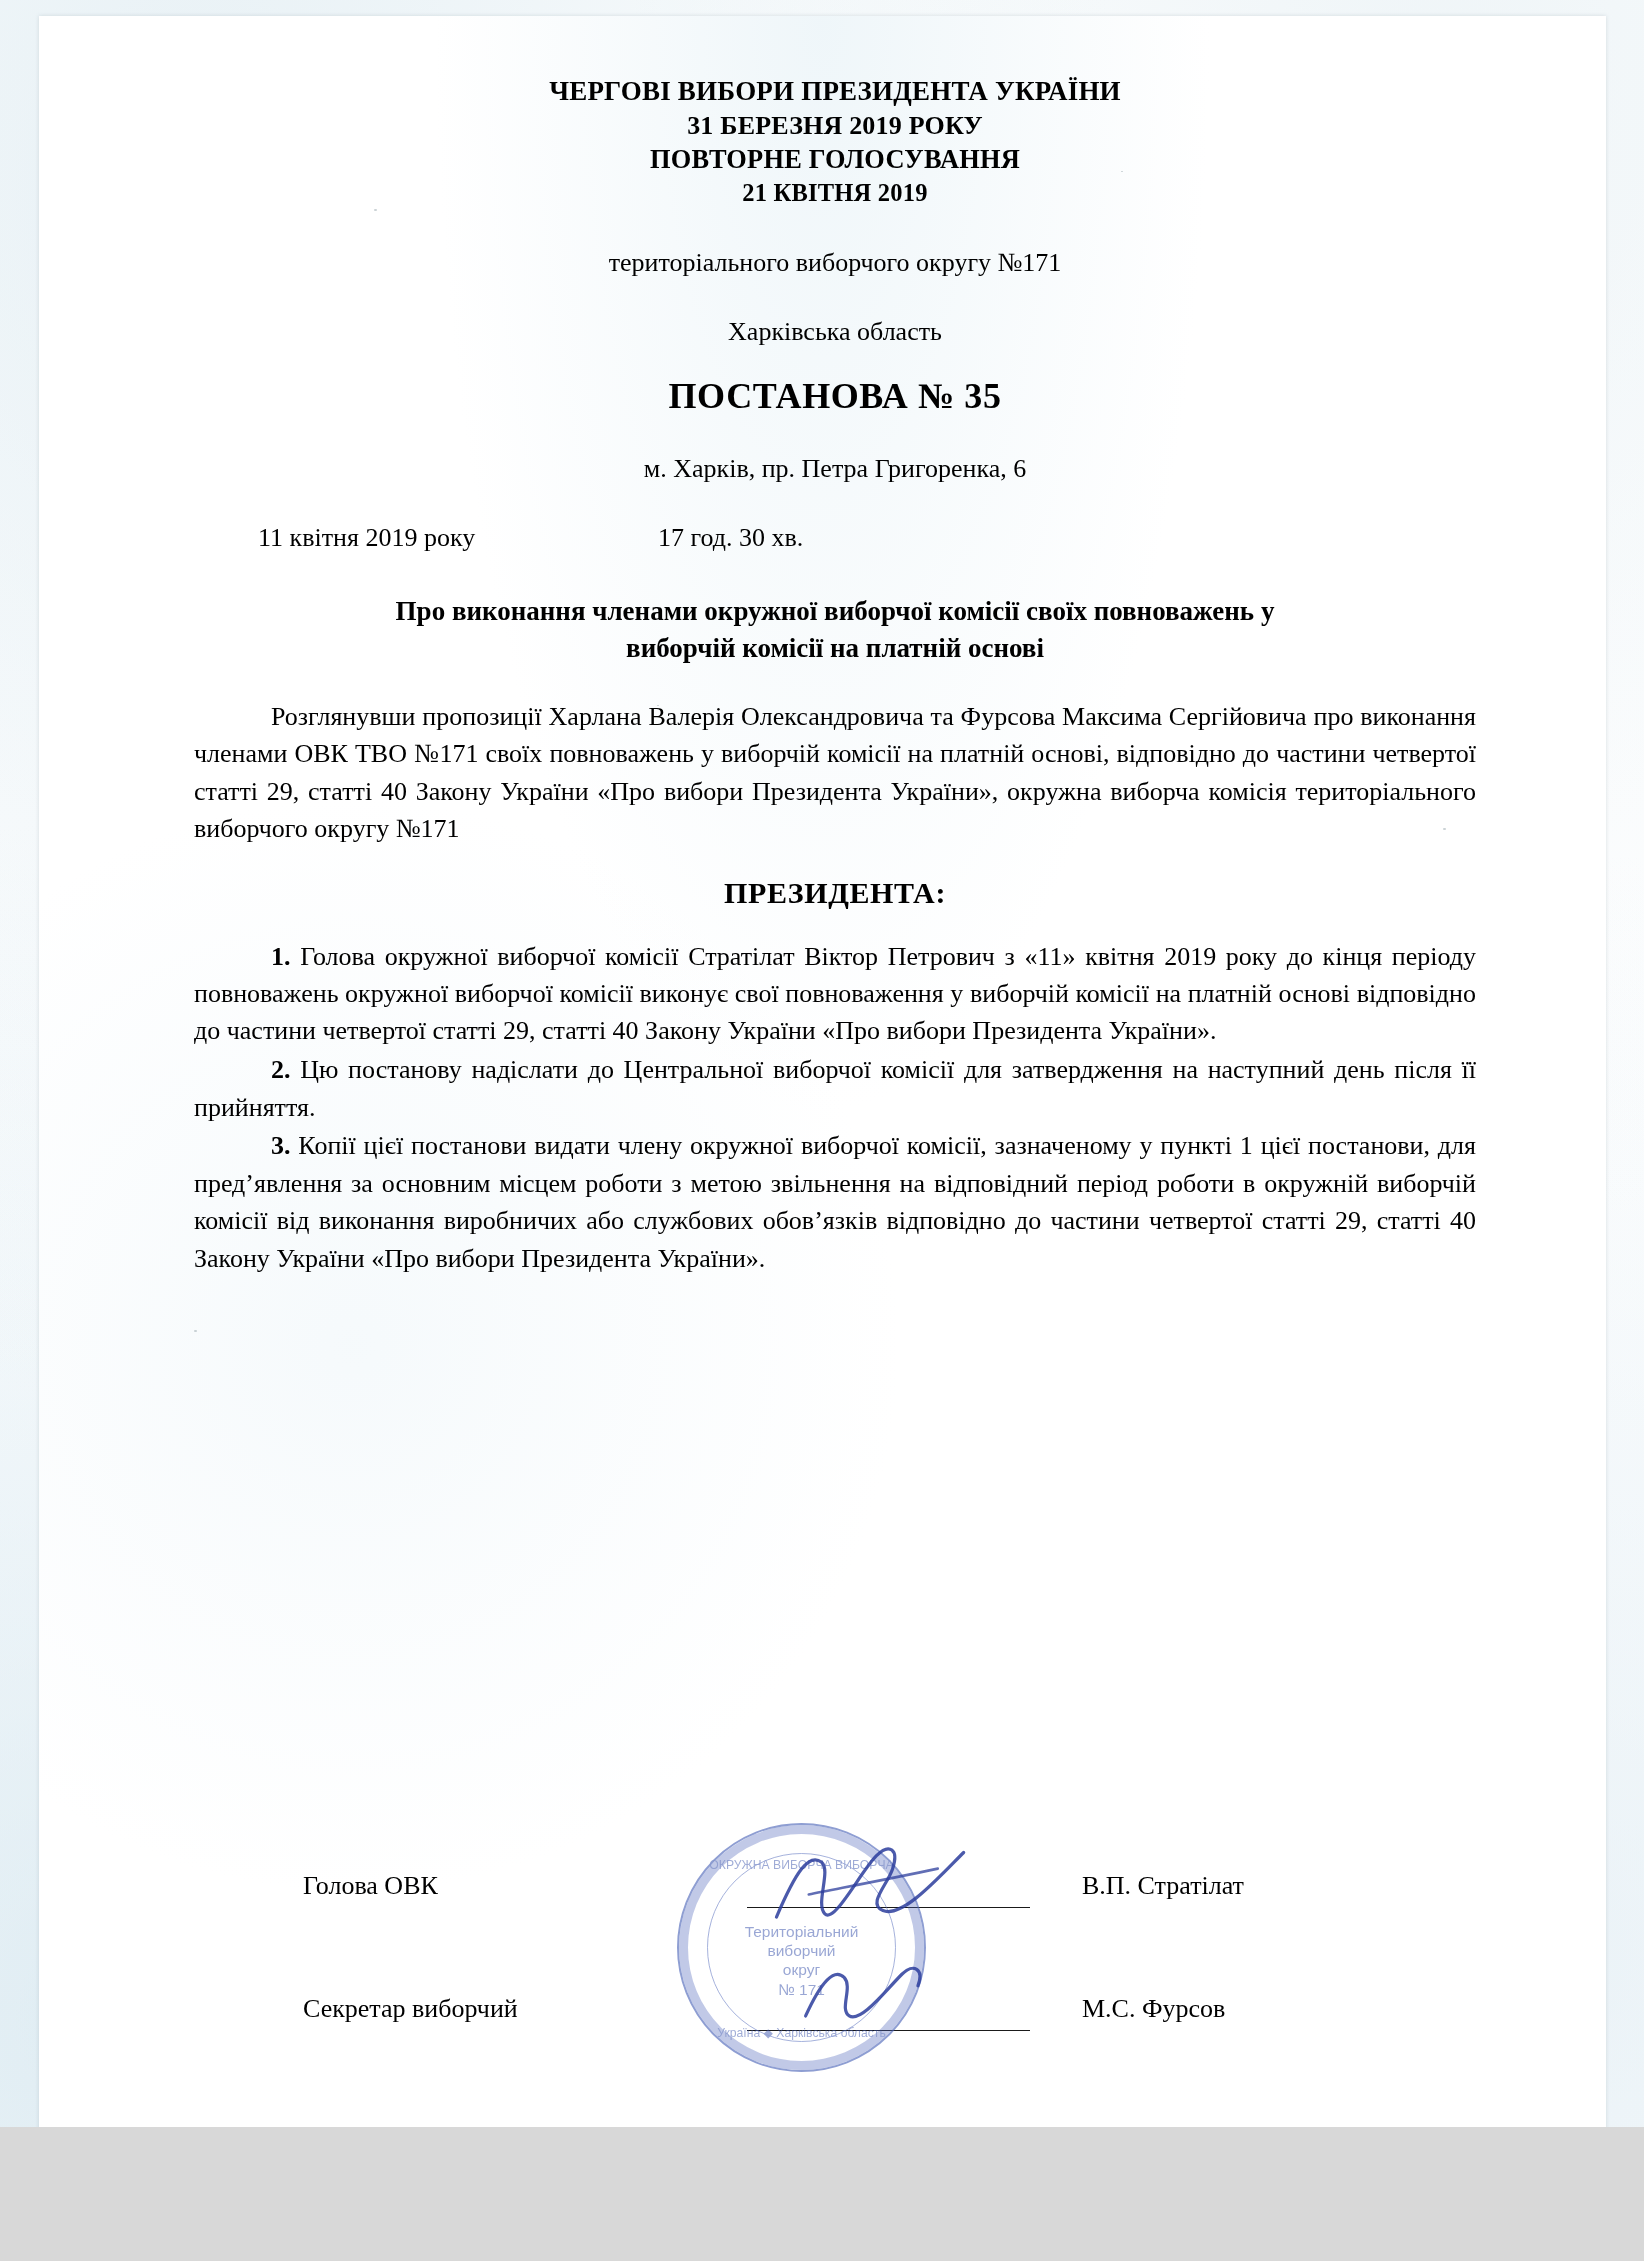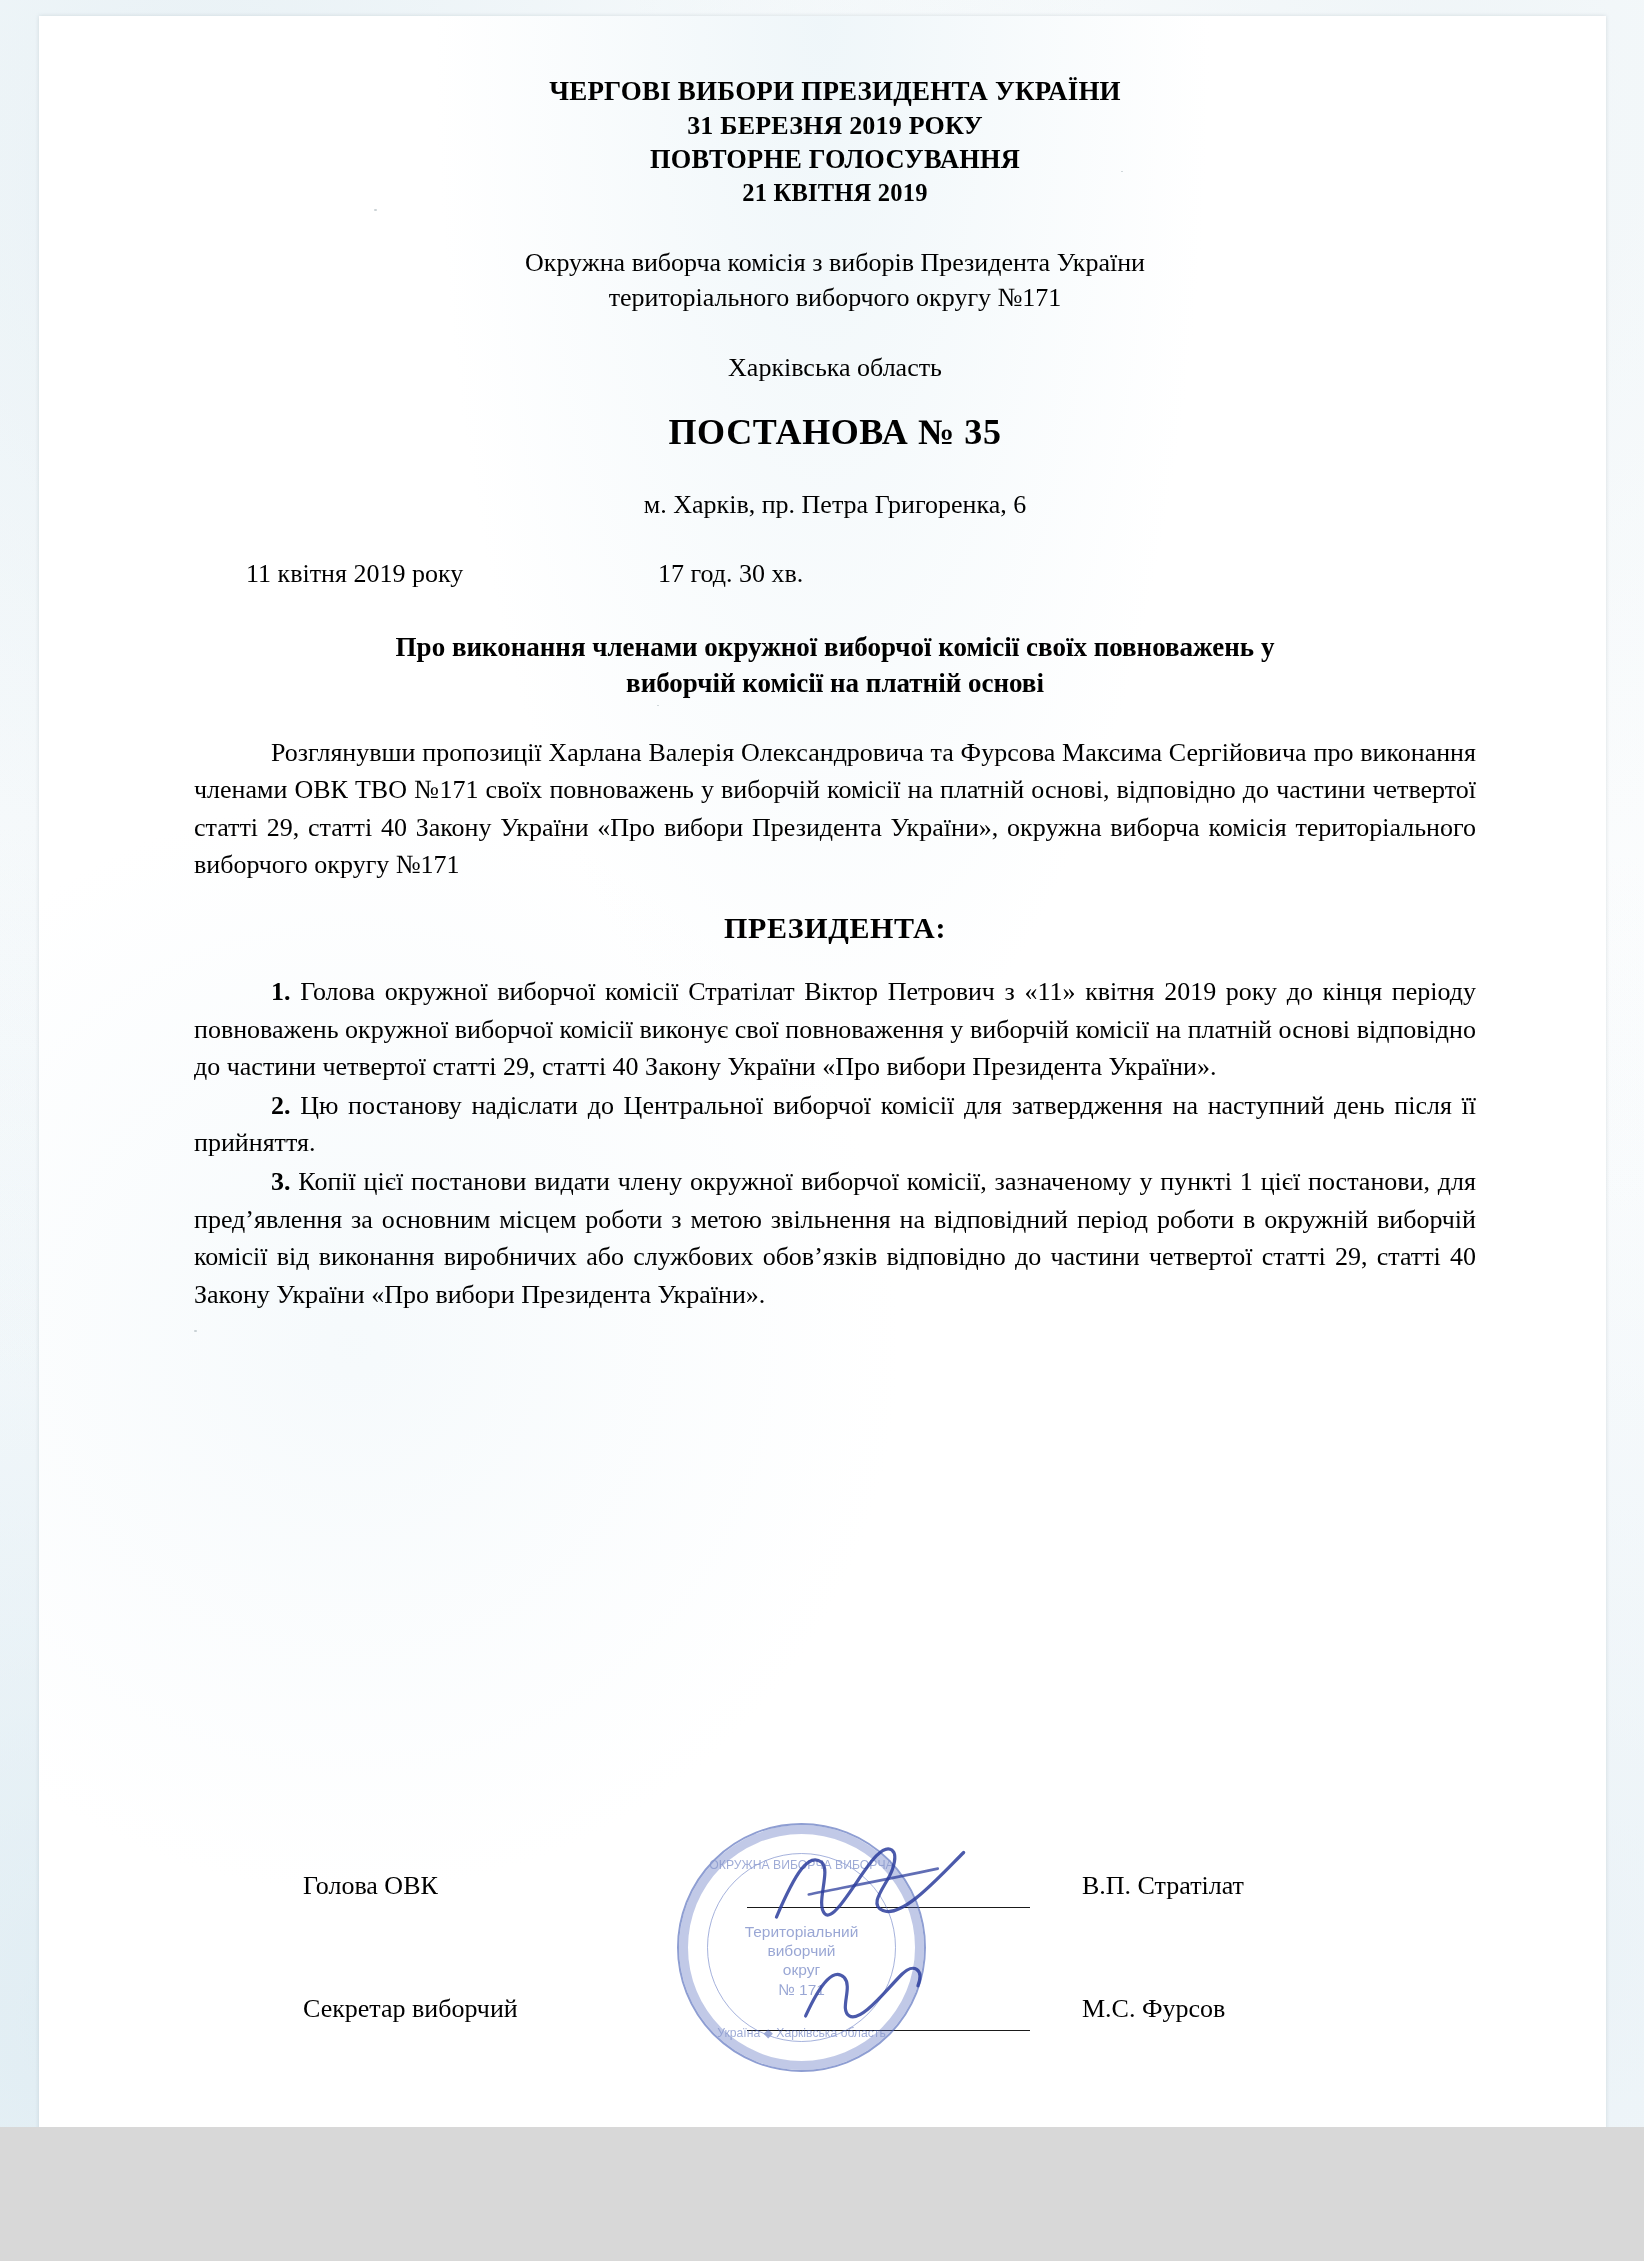--- a/index.html
+++ b/index.html
@@ -82,21 +82,21 @@
     font-size: 26px;
   }
   .datarow {
     margin-top: 39px;
     position: relative;
     height: 33px;
     font-size: 26px;
   }
   .datarow .date {
     position: absolute;
-    left: 52px;
+    left: 64px;
     top: 0;
   }
   .datarow .time {
     position: absolute;
     left: 464px;
     top: 0;
   }
   .subject {
     margin-top: 37px;
     text-align: center;
@@ -238,21 +238,20 @@
     <div class="content">
 
       <div class="title-block">
         <div class="t1">ЧЕРГОВІ ВИБОРИ ПРЕЗИДЕНТА УКРАЇНИ</div>
         <div class="t2">31 БЕРЕЗНЯ 2019 РОКУ</div>
         <div class="t3">ПОВТОРНЕ ГОЛОСУВАННЯ</div>
         <div class="t4">21 КВІТНЯ 2019</div>
       </div>
 
       <div class="commission">
-        <div>Окружна виборча комісія з виборів Президента України</div>
         <div>територіального виборчого округу №171</div>
       </div>
 
       <div class="region">Харківська область</div>
 
       <div class="decree-title">ПОСТАНОВА № 35</div>
 
       <div class="address">м. Харків, пр. Петра Григоренка, 6</div>
 
       <div class="datarow">

